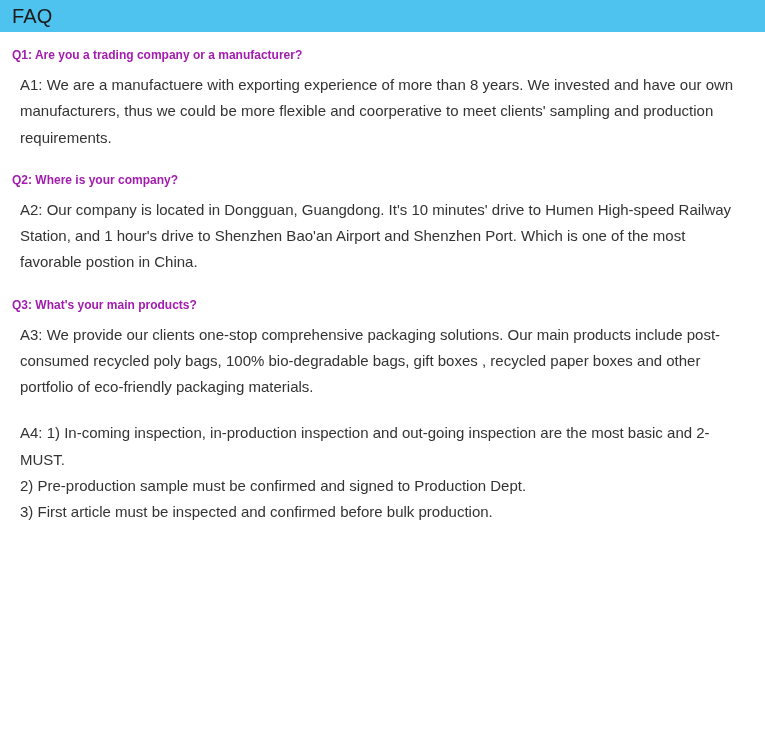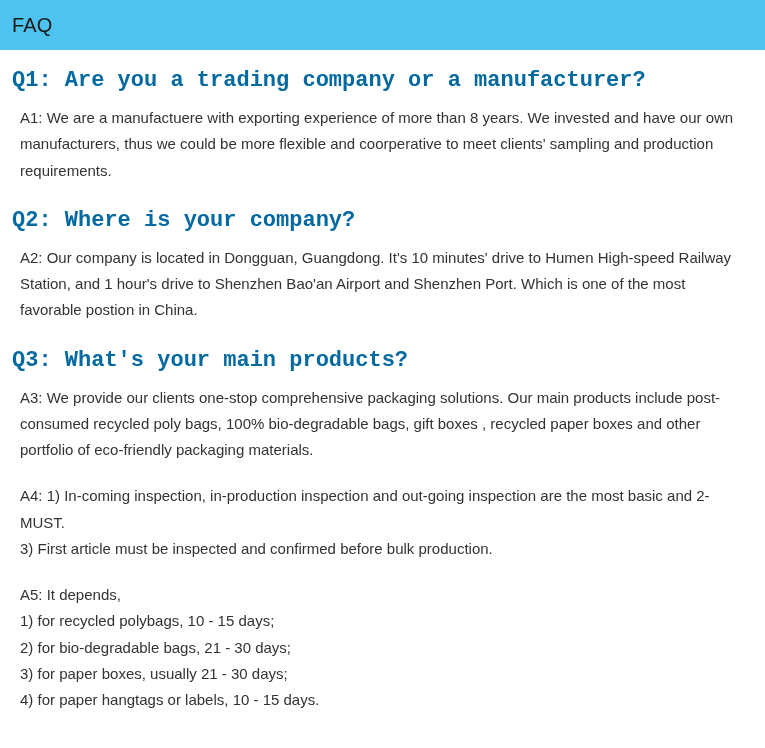--- a/index.html
+++ b/index.html
@@ -15,21 +15,21 @@
     overflow: hidden;
   }
   .page {
     width: 765px;
     height: 748px;
     position: relative;
     background: #ffffff;
   }
   .faq-header {
     background: #4ec3f0;
-    height: 50px;
+    height: 32px;
     display: flex;
     align-items: center;
     padding-left: 12px;
     box-sizing: border-box;
     margin: 0 16px 0 0;
     width: 765px;
   }
   .faq-header-title {
     font-size: 20px;
     color: #1a1a1a;
@@ -40,26 +40,25 @@
     padding: 14px 14px 0 12px;
     box-sizing: border-box;
   }
   .faq-item {
     margin-bottom: 20px;
   }
   .faq-item:last-child {
     margin-bottom: 0;
   }
   .faq-question {
-    color: #0369a1;
-    font-size: 22px;
+    color: #a21caf;
+    font-size: 12px;
     font-weight: bold;
     line-height: 1.5;
     margin: 0 0 3px 0;
-    font-family: Liberation Mono, monospace;
   }
   .faq-answer {
     color: #333333;
     font-size: 15px;
     line-height: 1.75;
     margin: 8px;
     max-width: 742px;
   }
   .faq-answer-line {
     display: block;
@@ -93,28 +92,22 @@
     <div class="faq-item">
       <p class="faq-question">Q3: What's your main products?</p>
       <p class="faq-answer">
         <span class="faq-answer-line">A3: We provide our clients one-stop comprehensive packaging solutions. Our main products include post-consumed recycled poly bags, 100% bio-degradable bags, gift boxes , recycled paper boxes and other portfolio of eco-friendly packaging materials.</span>
       </p>
     </div>
 
     <div class="faq-item">
       <p class="faq-answer">
         <span class="faq-answer-line">A4: 1) In-coming inspection, in-production inspection and out-going inspection are the most basic and 2-MUST.</span>
+        <span class="faq-answer-line">2) Pre-production sample must be confirmed and signed to Production Dept.</span>
         <span class="faq-answer-line">3) First article must be inspected and confirmed before bulk production.</span>
       </p>
     </div>
 
     <div class="faq-item">
-      <p class="faq-answer">
-        <span class="faq-answer-line">A5: It depends,</span>
-        <span class="faq-answer-line">1) for recycled polybags, 10 - 15 days;</span>
-        <span class="faq-answer-line">2) for bio-degradable bags, 21 - 30 days;</span>
-        <span class="faq-answer-line">3) for paper boxes, usually 21 - 30 days;</span>
-        <span class="faq-answer-line">4) for paper hangtags or labels, 10 - 15 days.</span>
-      </p>
     </div>
 
   </div>
 </div>
 
 </body></html>

